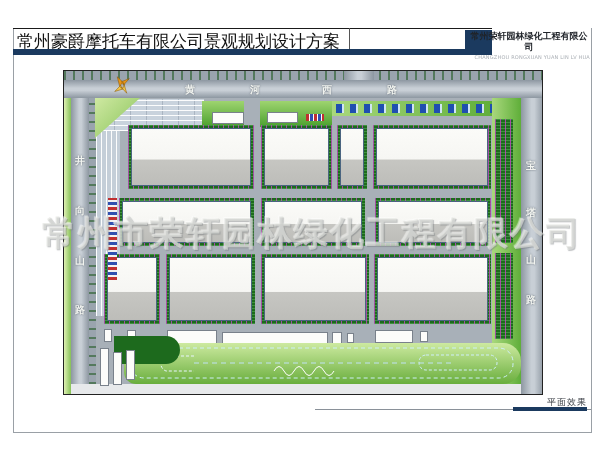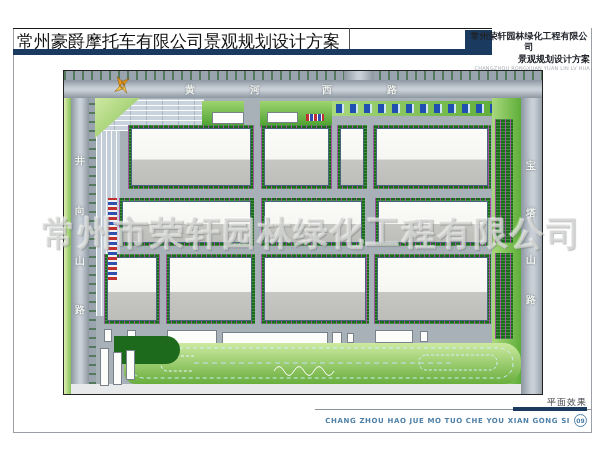--- a/index.html
+++ b/index.html
@@ -79,21 +79,20 @@
 <div class="page">
 
   <div class="abs page-frame"></div>
   <div class="abs top-rule"></div>
   <div class="abs title-box-right"></div>
   <div class="abs main-title">常州豪爵摩托车有限公司景观规划设计方案</div>
   <div class="abs navy-bar"></div>
   <div class="abs navy-block"></div>
   <div class="abs company-block">
     <div class="company-name">常州荣轩园林绿化工程有限公司</div>
-    <div class="company-sub">景观规划设计方案</div>
     <div class="company-pinyin">CHANGZHOU RONGXUAN YUAN LIN LV HUA</div>
   </div>
 
   <div class="abs plan">
 
     <div class="abs verge-h trees-h" style="left:0;top:0;width:480px;height:9px;"></div>
     <div class="abs road-v" style="left:280px;top:0;width:30px;height:9px;"></div>
     <div class="abs verge-v" style="left:0;top:9px;width:7px;height:316px;"></div>
     <div class="abs road-v" style="left:7px;top:9px;width:18px;height:316px;"></div>
     <div class="abs verge-v trees-v" style="left:25px;top:27px;width:7px;height:286px;"></div>
@@ -207,18 +206,14 @@
         </g>
       </svg>
     </div>
   </div>
 
   <div class="abs watermark">常州市荣轩园林绿化工程有限公司</div>
 
   <div class="abs caption">平面效果</div>
   <div class="abs footer-rule"></div>
   <div class="abs footer-rule-navy"></div>
-  <div class="abs footer-row">
-    <span class="footer-pinyin">CHANG ZHOU HAO JUE MO TUO CHE YOU XIAN GONG SI</span>
-    <span class="page-num">09</span>
-  </div>
 
 </div>
 
 </body></html>

